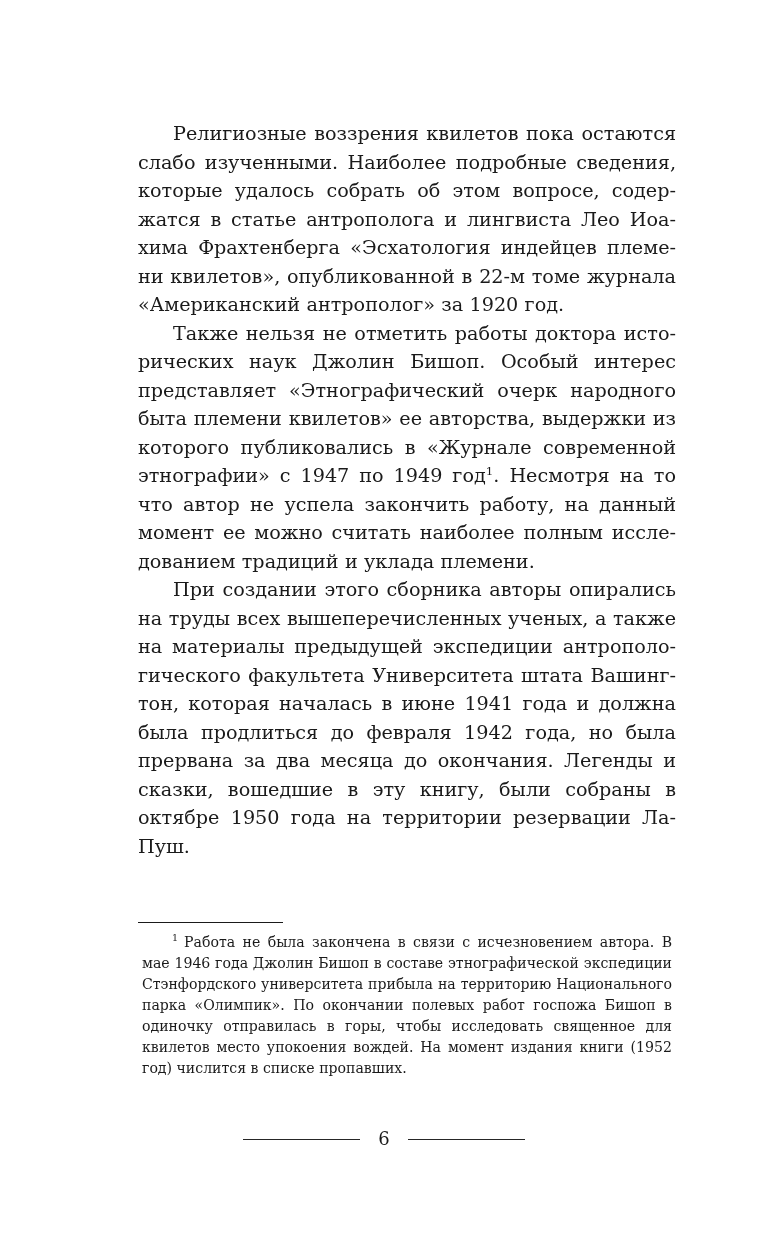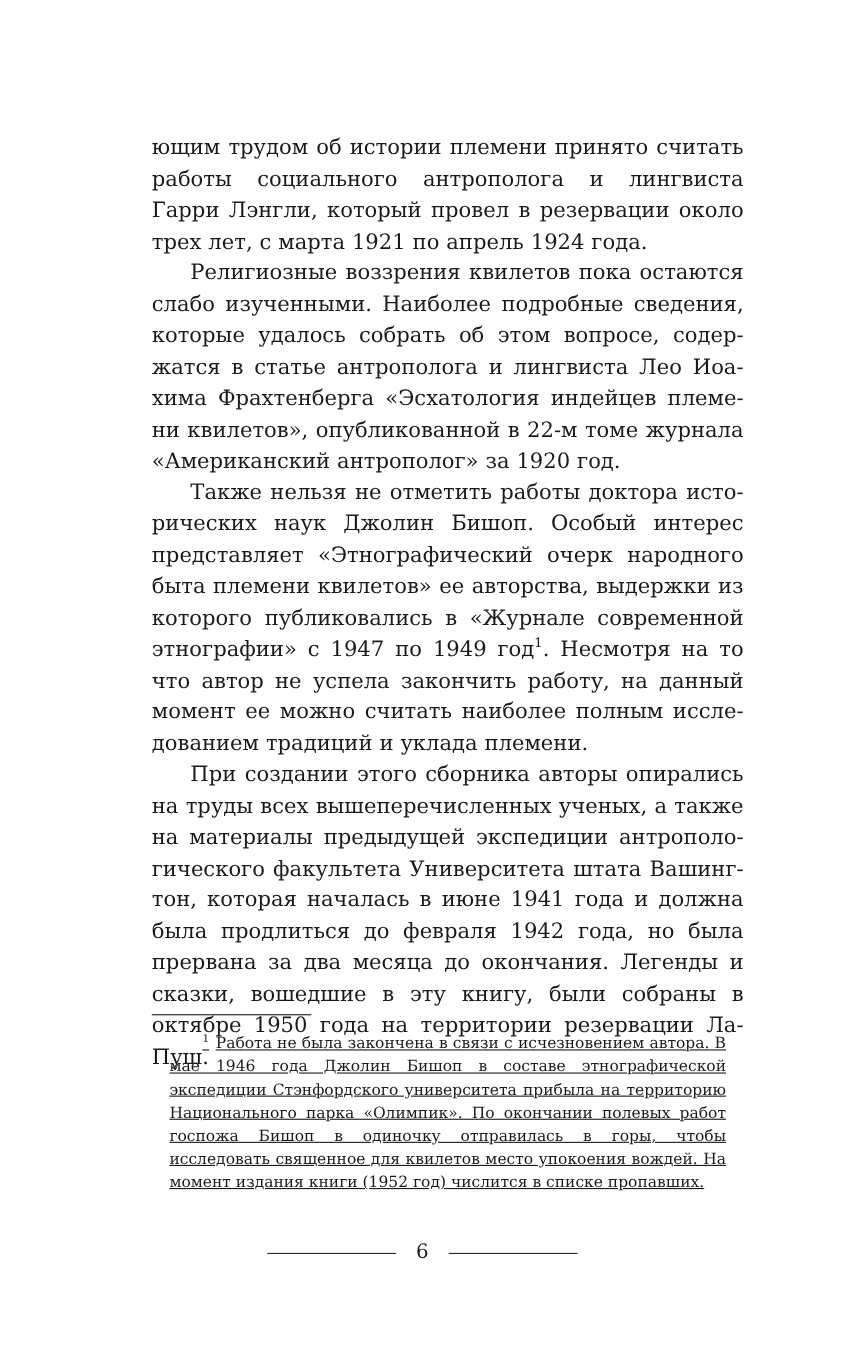--- a/index.html
+++ b/index.html
@@ -58,27 +58,26 @@
   }
 
   .footnote-rule {
     width: 145px;
     height: 0;
     border-top: 1.6px solid #1a1a1a;
     margin: 0 0 9px 0;
   }
 
   .footnote-text {
-    margin: 16px;
+    margin: 4px;
     font-size: 14.1px;
     line-height: 21px;
     text-align: justify;
     text-indent: 30px;
     hyphens: manual;
-    text-decoration: underline;
     -webkit-hyphens: manual;
   }
 
   .footnote-marker {
     font-size: 0.68em;
     vertical-align: super;
     line-height: 0;
     margin-right: 6px;
   }
 
@@ -108,21 +107,20 @@
     text-align: center;
   }
 </style>
 </head>
 <body>
 
 <div class="page">
 
   <div class="text-column">
 
-    <p class="body-par no-indent">ющим трудом об истории племени принято счи­тать работы социального антрополога и лингвиста Гарри Лэнгли, который провел в резервации около трех лет, с марта 1921 по апрель 1924 года.</p>
 
     <p class="body-par">Религиозные воззрения квилетов пока остаются слабо изученными. Наиболее подробные сведения, которые удалось собрать об этом вопросе, содер­жатся в статье антрополога и лингвиста Лео Иоа­хима Фрахтенберга «Эсхатология индейцев племе­ни квилетов», опубликованной в 22-м томе журнала «Американский антрополог» за 1920 год.</p>
 
     <p class="body-par"><span>Также нельзя не отметить работы доктора исто­рических наук Джолин Бишоп. Особый интерес представляет «Этнографический очерк народного быта племени квилетов» ее авторства, выдержки из которого публиковались в «Журнале современной этнографии» с 1947 по 1949 год</span><sup class="fn-ref">1</sup><span>. Несмотря на то что автор не успела закончить работу, на данный момент ее можно считать наиболее полным иссле­дованием традиций и уклада племени.</span></p>
 
     <p class="body-par">При создании этого сборника авторы опирались на труды всех вышеперечисленных ученых, а также на материалы предыдущей экспедиции антрополо­гического факультета Университета штата Вашинг­тон, которая началась в июне 1941 года и должна была продлиться до февраля 1942 года, но была пре­рвана за два месяца до окончания. Легенды и сказки, вошедшие в эту книгу, были собраны в октябре 1950 года на территории резервации Ла-Пуш.</p>
 
   </div>
 
   <div class="footnote-block">

